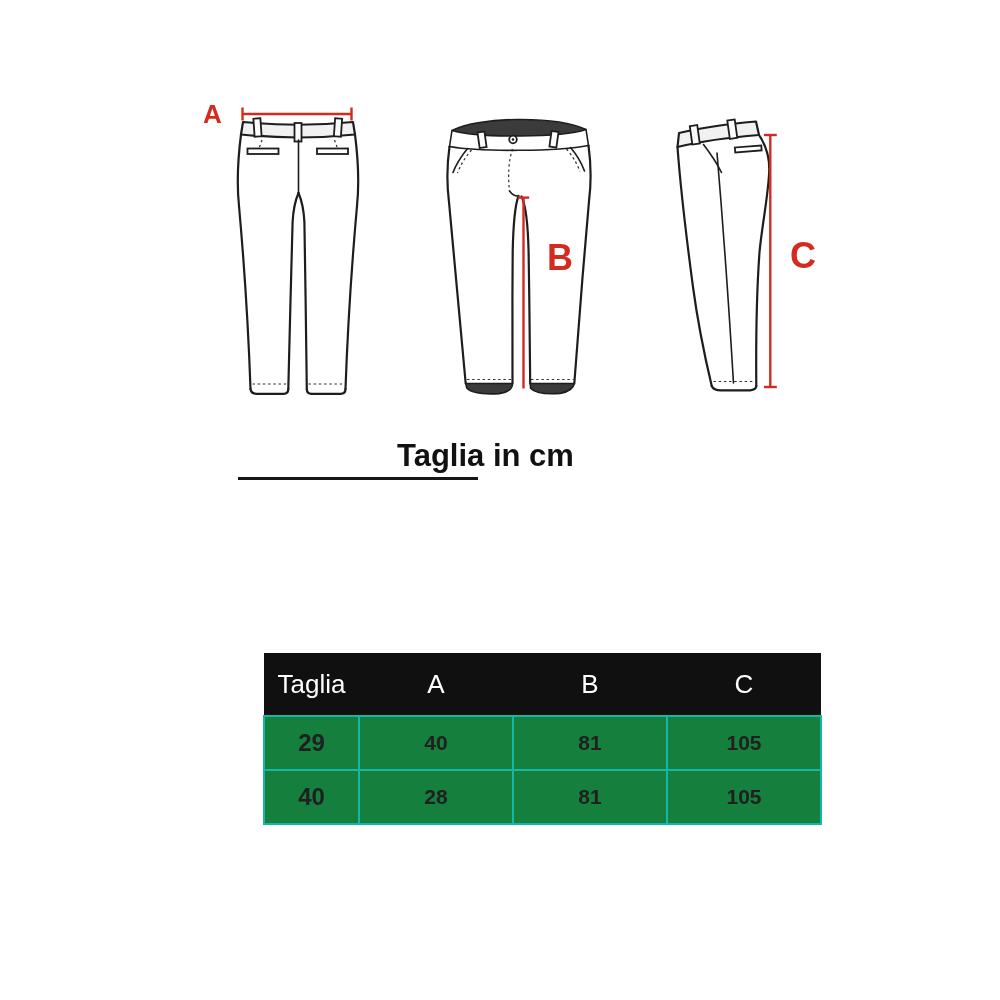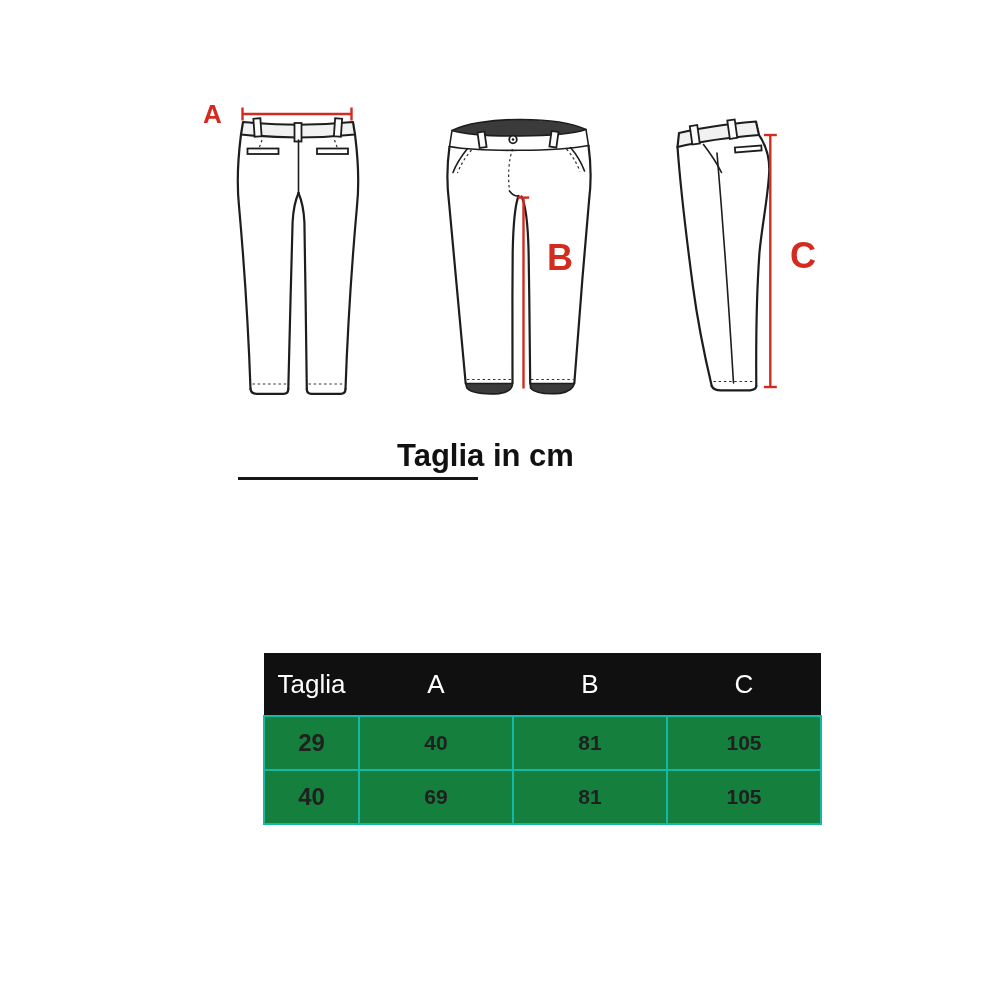--- a/index.html
+++ b/index.html
@@ -149,20 +149,20 @@
     </thead>
     <tbody>
       <tr>
         <td class="size-col">29</td>
         <td>40</td>
         <td>81</td>
         <td>105</td>
       </tr>
       <tr>
         <td class="size-col">40</td>
-        <td>69</td>
+        <td>28</td>
         <td>81</td>
         <td>105</td>
       </tr>
     </tbody>
   </table>
 
 </div>
 
 </body></html>

